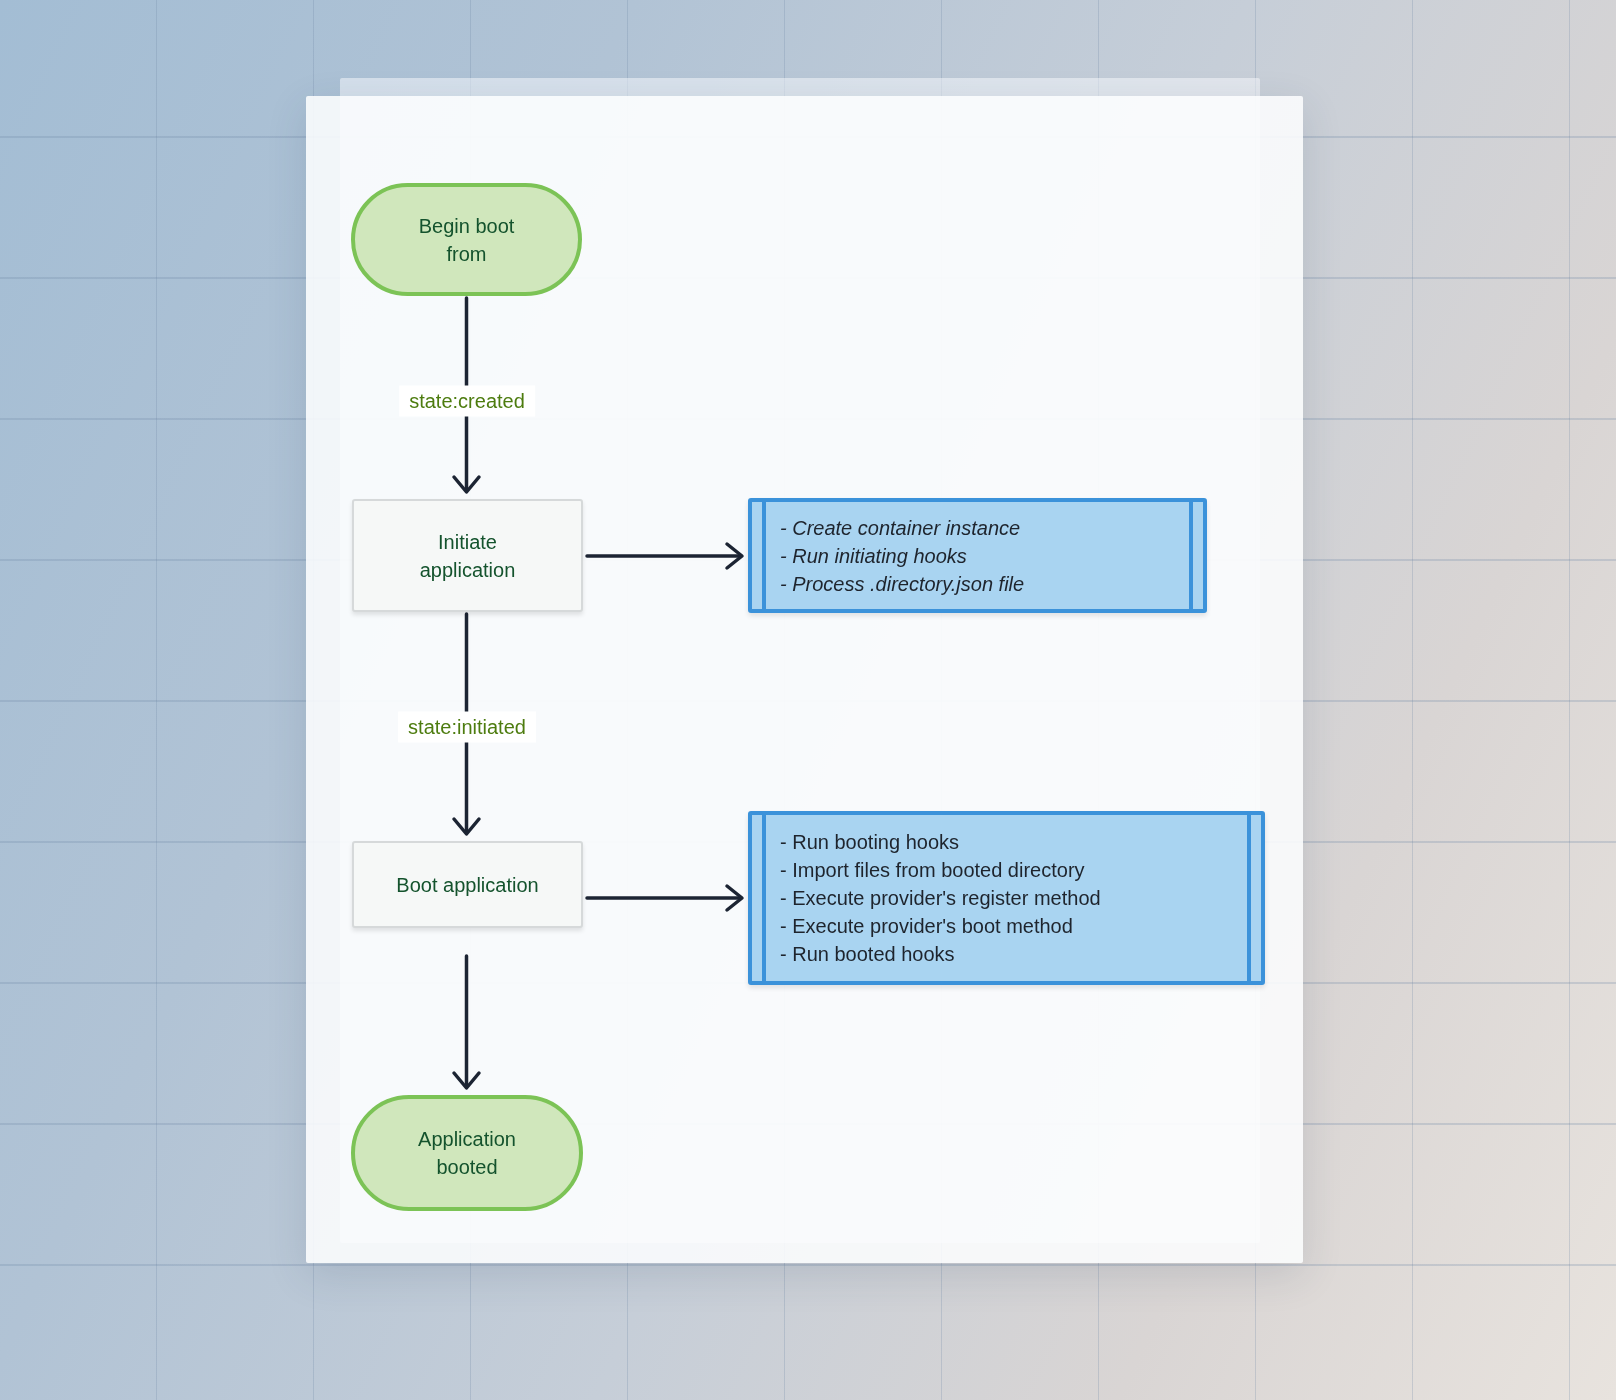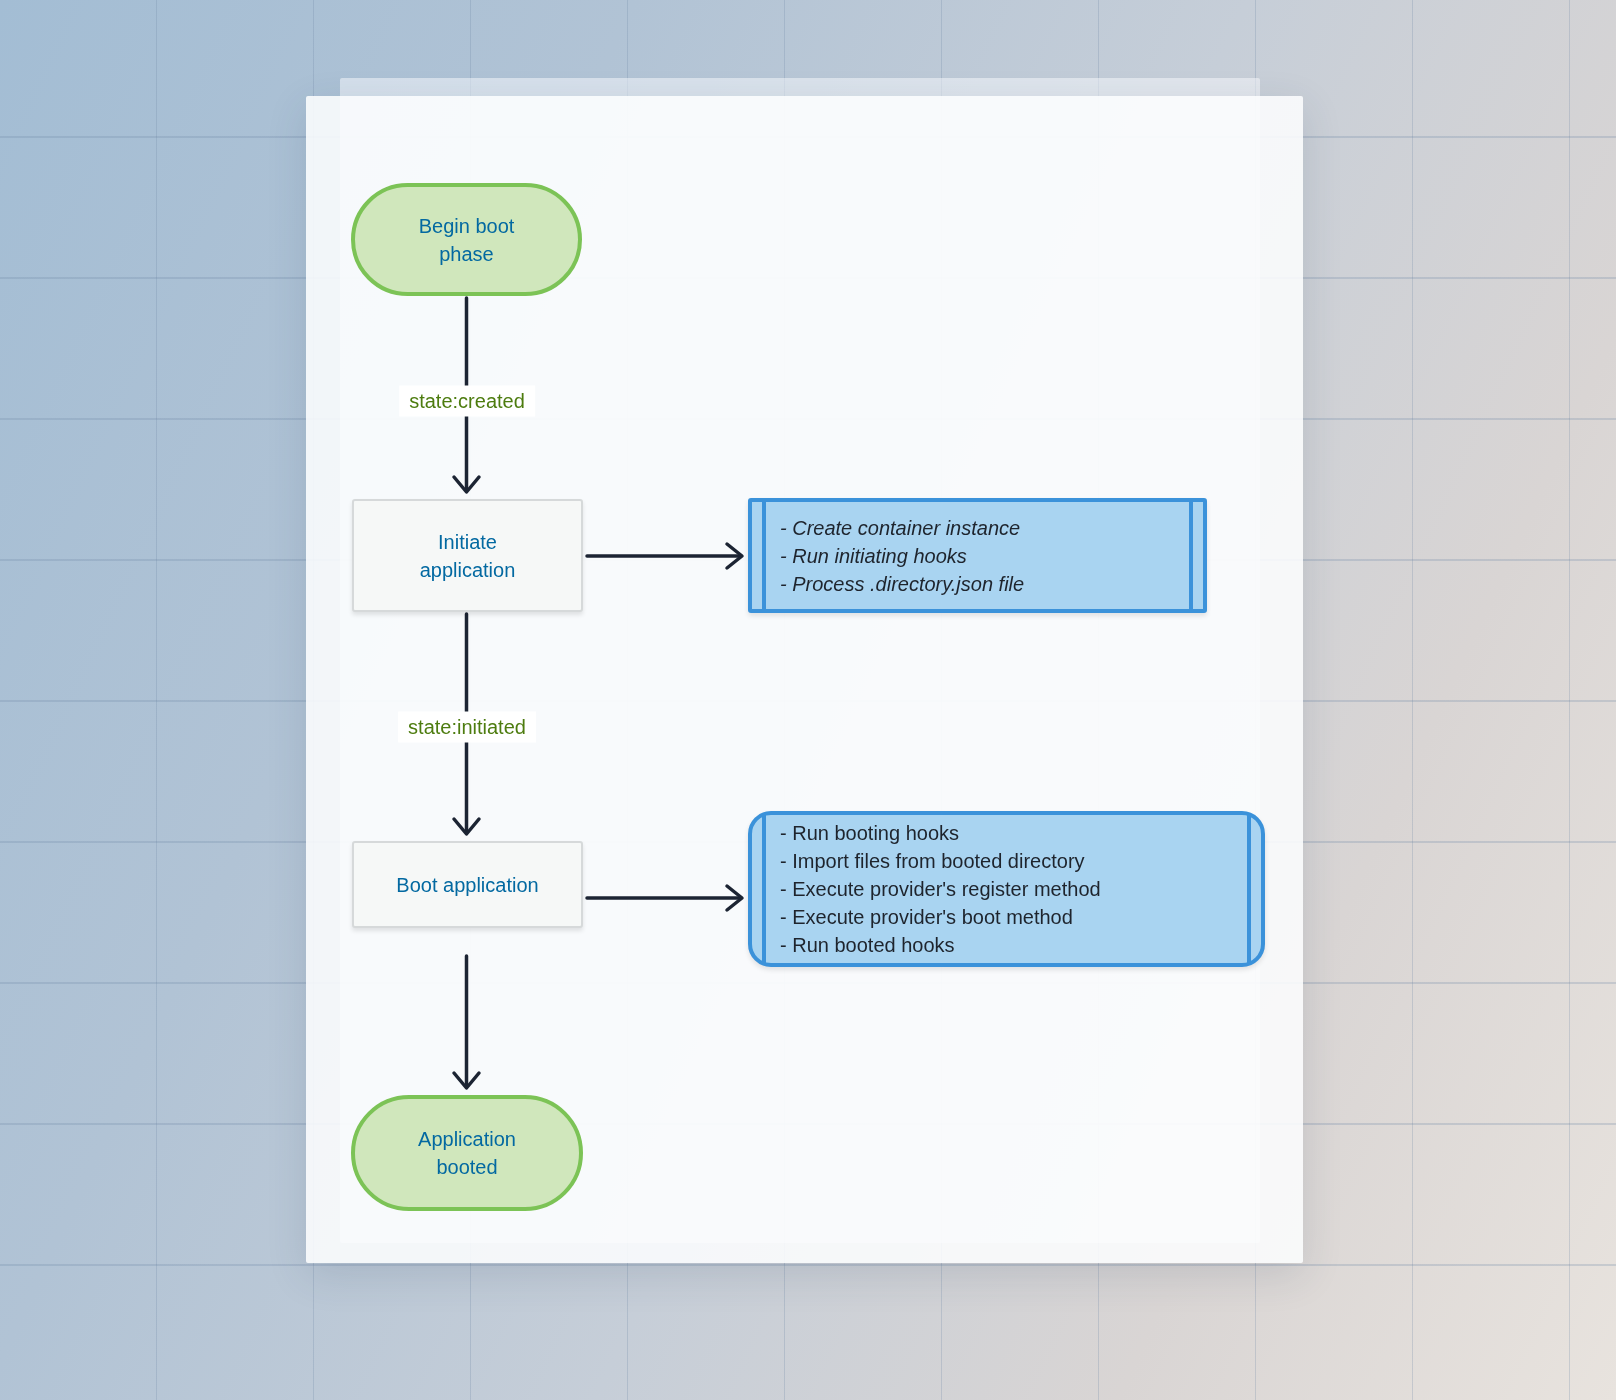--- a/index.html
+++ b/index.html
@@ -32,21 +32,21 @@
     box-shadow:0 12px 40px rgba(45,65,95,0.14);
   }
   .diagram{position:absolute;inset:0;}
   svg.arrows{position:absolute;left:0;top:0;}
   svg.arrows line, svg.arrows polyline{
     stroke:#1c2433;stroke-width:3.5;fill:none;stroke-linecap:round;stroke-linejoin:round;
   }
   .node{
     position:absolute;box-sizing:border-box;
     display:flex;flex-direction:column;align-items:center;justify-content:center;
-    font-size:20px;line-height:28px;text-align:center;color:#0369a1;
+    font-size:20px;line-height:28px;text-align:center;color:#14532d;
   }
   .terminal{
     background:#d0e7bc;border:4px solid #7cc356;border-radius:58px;
   }
   .process{
     background:#f6f8f7;border:2px solid #d6d9da;border-radius:3px;
     box-shadow:0 3px 4px rgba(0,0,0,0.10);
   }
   #n-begin{left:351px;top:183px;width:231px;height:113px;}
   #n-initiate{left:352px;top:499px;width:231px;height:113px;}
@@ -67,21 +67,21 @@
   .subroutine .bar{
     position:absolute;top:0;bottom:0;width:4px;background:#3b92da;
   }
   .bar-l{left:10px;}
   .bar-r{right:10px;}
   .sub-lines{
     position:absolute;inset:0;display:flex;flex-direction:column;justify-content:center;
     padding-left:28px;font-size:20px;line-height:28px;color:#1e242d;
   }
   #b-init{left:748px;top:498px;width:459px;height:115px;font-style:italic;}
-  #b-boot{left:748px;top:811px;width:517px;height:156px;border-radius:23px;}
+  #b-boot{left:748px;top:811px;width:517px;height:174px;}
 </style>
 </head>
 <body>
 
 <div class="bg"></div>
 <div class="bg-grid"></div>
 <div class="sheet-behind"></div>
 <div class="sheet"></div>
 
 <div class="diagram">
@@ -104,21 +104,21 @@
       <polyline points="727,544 742,556 727,568"></polyline>
     </g>
     <g>
       <line x1="587" y1="898" x2="740" y2="898"></line>
       <polyline points="727,886 742,898 727,910"></polyline>
     </g>
   </svg>
 
   <div class="node terminal" id="n-begin">
     <span>Begin boot</span>
-    <span>phase</span>
+    <span>from</span>
   </div>
 
   <div class="edge-label" id="l-created">state:created</div>
 
   <div class="node process" id="n-initiate">
     <span>Initiate</span>
     <span>application</span>
   </div>
 
   <div class="subroutine" id="b-init">

